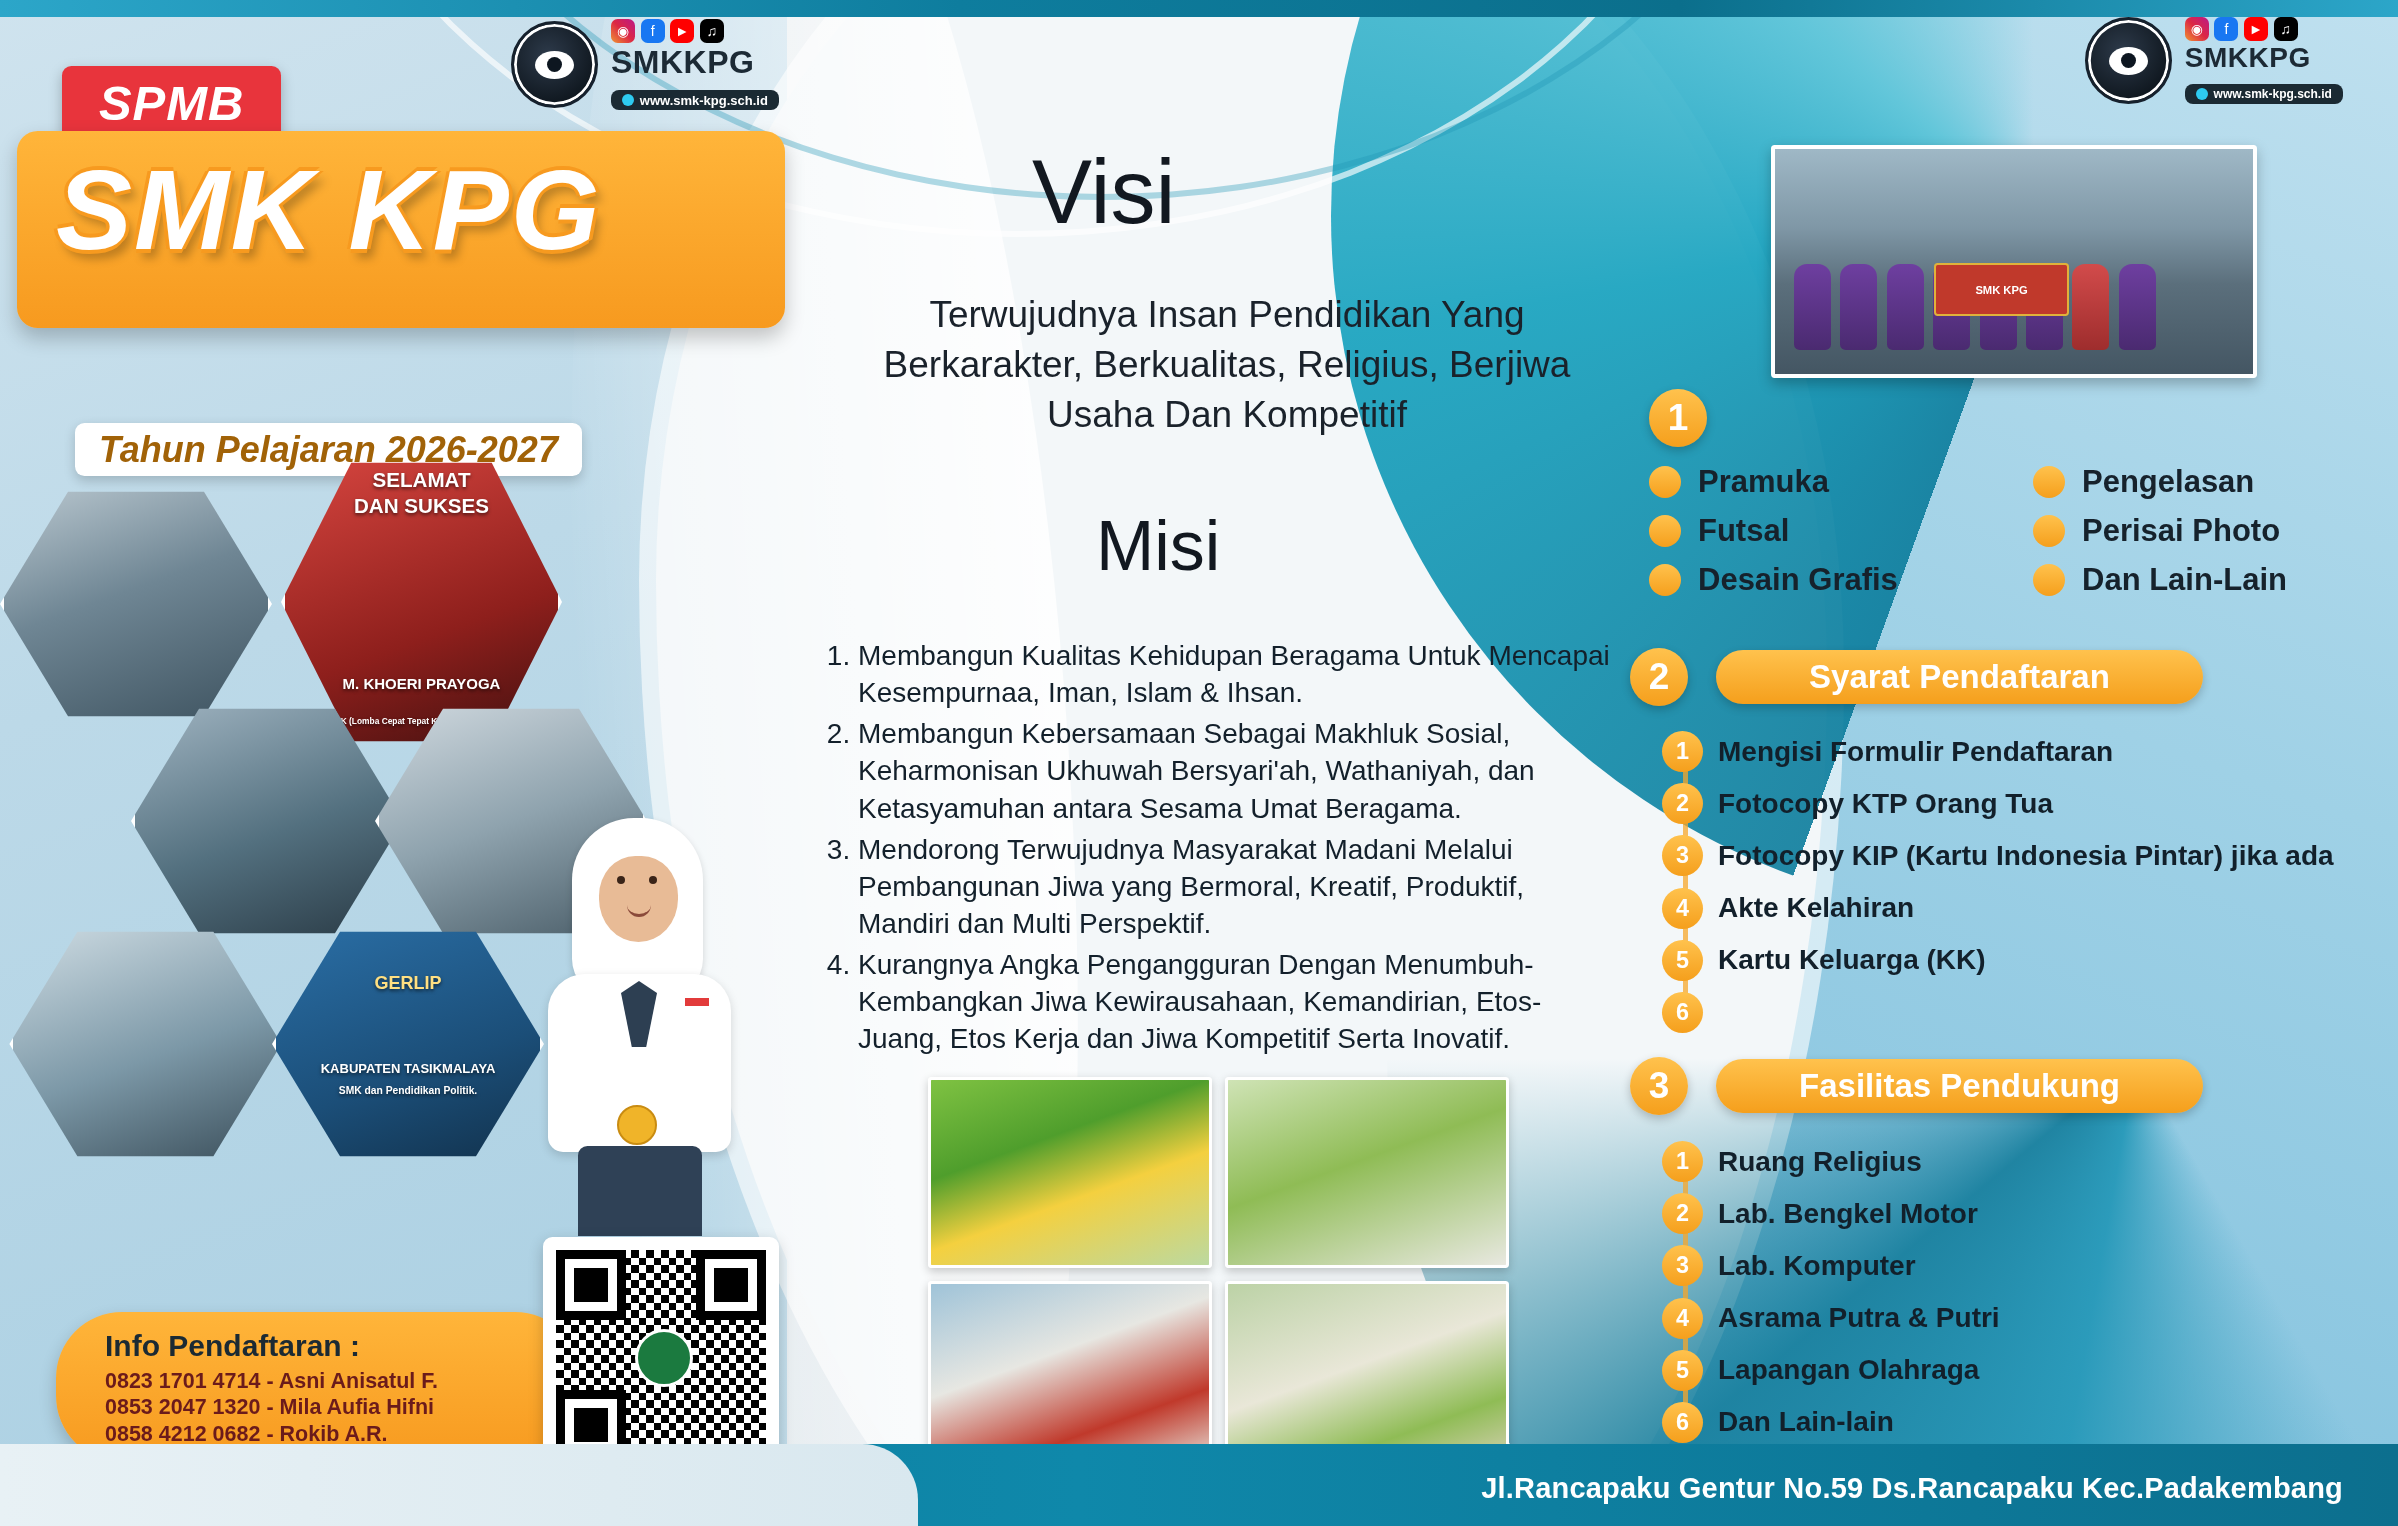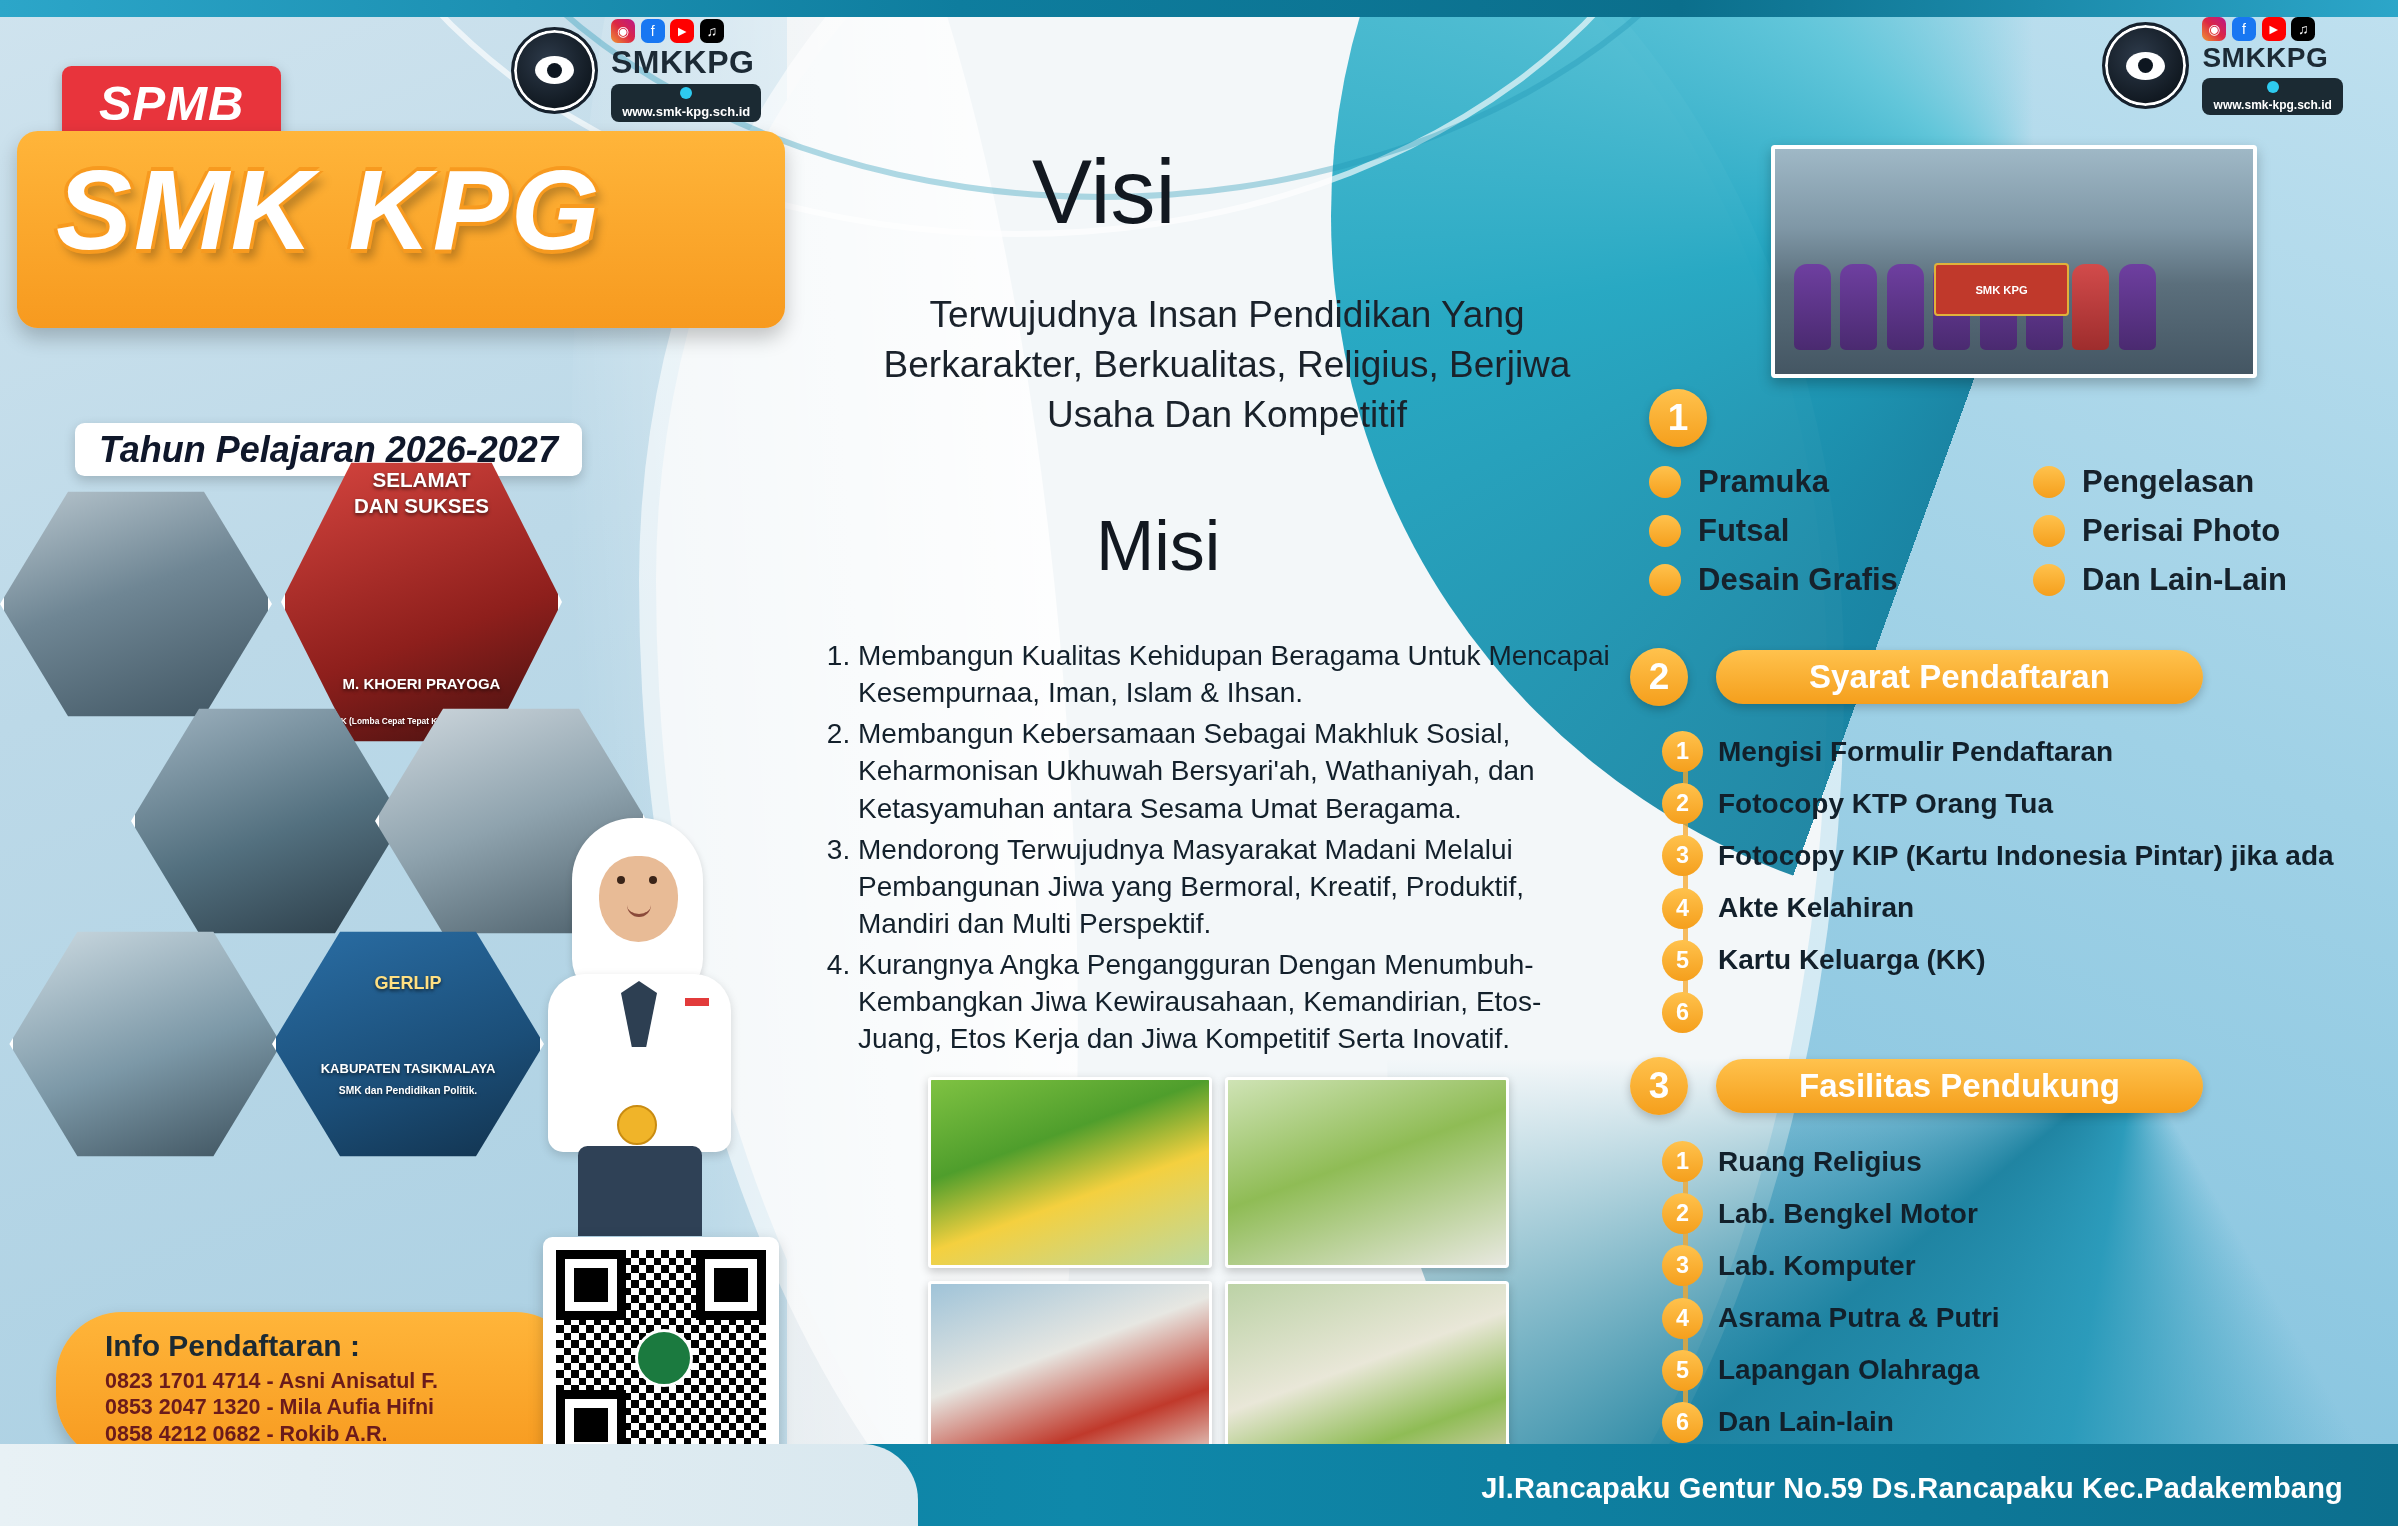--- a/index.html
+++ b/index.html
@@ -82,22 +82,22 @@
   .logo-eye i{width:15px;height:15px;border-radius:50%;background:#0d1620;display:block;}
   .logo-text{display:flex;flex-direction:column;align-items:flex-start;}
   .socials{display:flex;gap:5.6px;margin-bottom:2.8px;}
   .soc{width:24px;height:24px;border-radius:6.6px;background:#1a1a1a;color:#fff;font-size:14px;display:flex;align-items:center;justify-content:center;}
   .soc.ig{background:linear-gradient(45deg,#f09433,#dc2743,#bc1888);}
   .soc.fb{background:#1877f2;}
   .soc.yt{background:#ff0000;}
   .soc.tt{background:#000;}
   .brandname{font-size:32px;font-weight:800;color:#1c2a35;letter-spacing:0.5px;line-height:1;}
   .weburl{
-    margin-top:6px;background:#1b2a33;color:#fff;border-radius:8px;padding:2.8px 11.2px;font-size:13px;
-    display:flex;align-items:center;gap:5.6px;font-weight:600;flex-direction:column;
+    margin-top:12px;background:#1b2a33;color:#fff;border-radius:8px;padding:2.8px 11.2px;font-size:13px;
+    display:flex;align-items:center;gap:5.6px;font-weight:600;
   }
   .weburl .dot{width:12px;height:12px;border-radius:50%;background:#2ecbf0;display:inline-block;}
 
   
   .spmb-tag{
     position:absolute;left:62px;top:66px;background:#e8343c;color:#fff;
     font-size:49px;font-weight:800;font-style:italic;padding:9.4px 37px;border-radius:9.4px;
     box-shadow:0 5.6px 13px rgba(0,0,0,.25);letter-spacing:0.9px;
   }
   .title-card{
@@ -105,21 +105,21 @@
     background:linear-gradient(180deg,#ffb53a,#f79a1f);
     box-shadow:0 9.4px 20.6px rgba(0,0,0,.22);
   }
   .title-card .t{
     position:absolute;left:39px;top:13px;font-size:114px;font-weight:800;font-style:italic;color:#fff;
     letter-spacing:1.9px;
     text-shadow:-3.7px 0 #f79a1f,0 -3.7px #f79a1f,3.7px 0 #f79a1f,0 3.7px #f79a1f,5.6px 9.4px 9.4px rgba(0,0,0,.25);
   }
   .year-pill{
     position:absolute;left:75px;top:423px;background:#fff;border-radius:9.4px;padding:5.6px 24px;
-    font-size:36px;font-style:italic;font-weight:800;color:#0f172a;box-shadow:0 4.7px 11.2px rgba(0,0,0,.18);
+    font-size:36px;font-style:italic;font-weight:800;color:#a16207;box-shadow:0 4.7px 11.2px rgba(0,0,0,.18);
   }
   
   .hexwrap{position:absolute;left:0px;top:487px;width:600px;height:750px;}
   .hex{
     position:absolute;width:272px;height:234px;overflow:hidden;
     clip-path:polygon(25% 2%,75% 2%,100% 50%,75% 98%,25% 98%,0% 50%);
     border:4.7px solid #fff;box-sizing:border-box;
   }
   .hex .ph{width:100%;height:100%;display:block;}
   .h1{left:0px;top:0px;}

